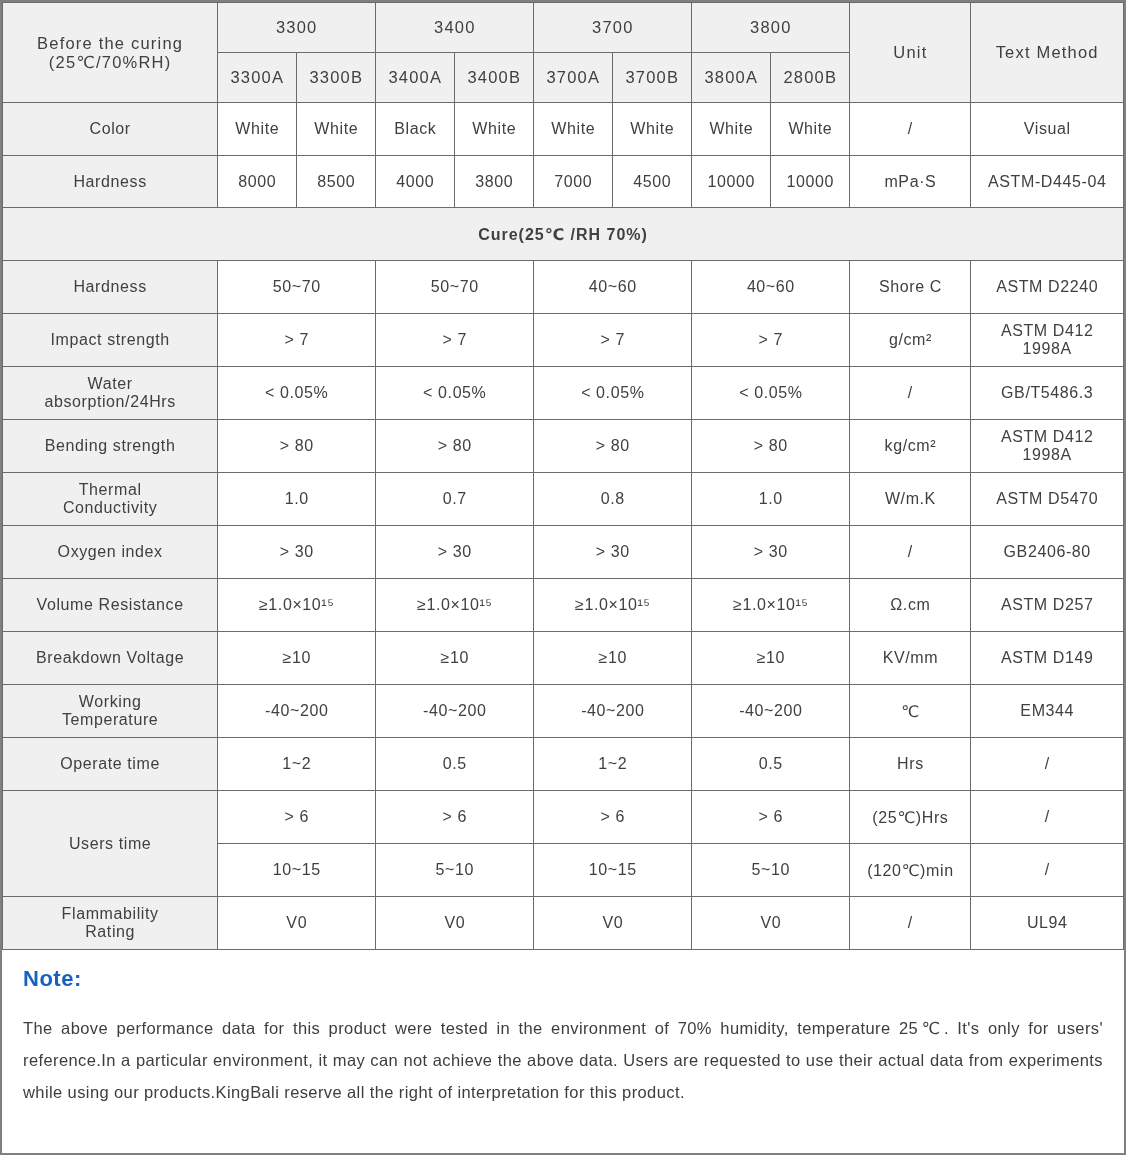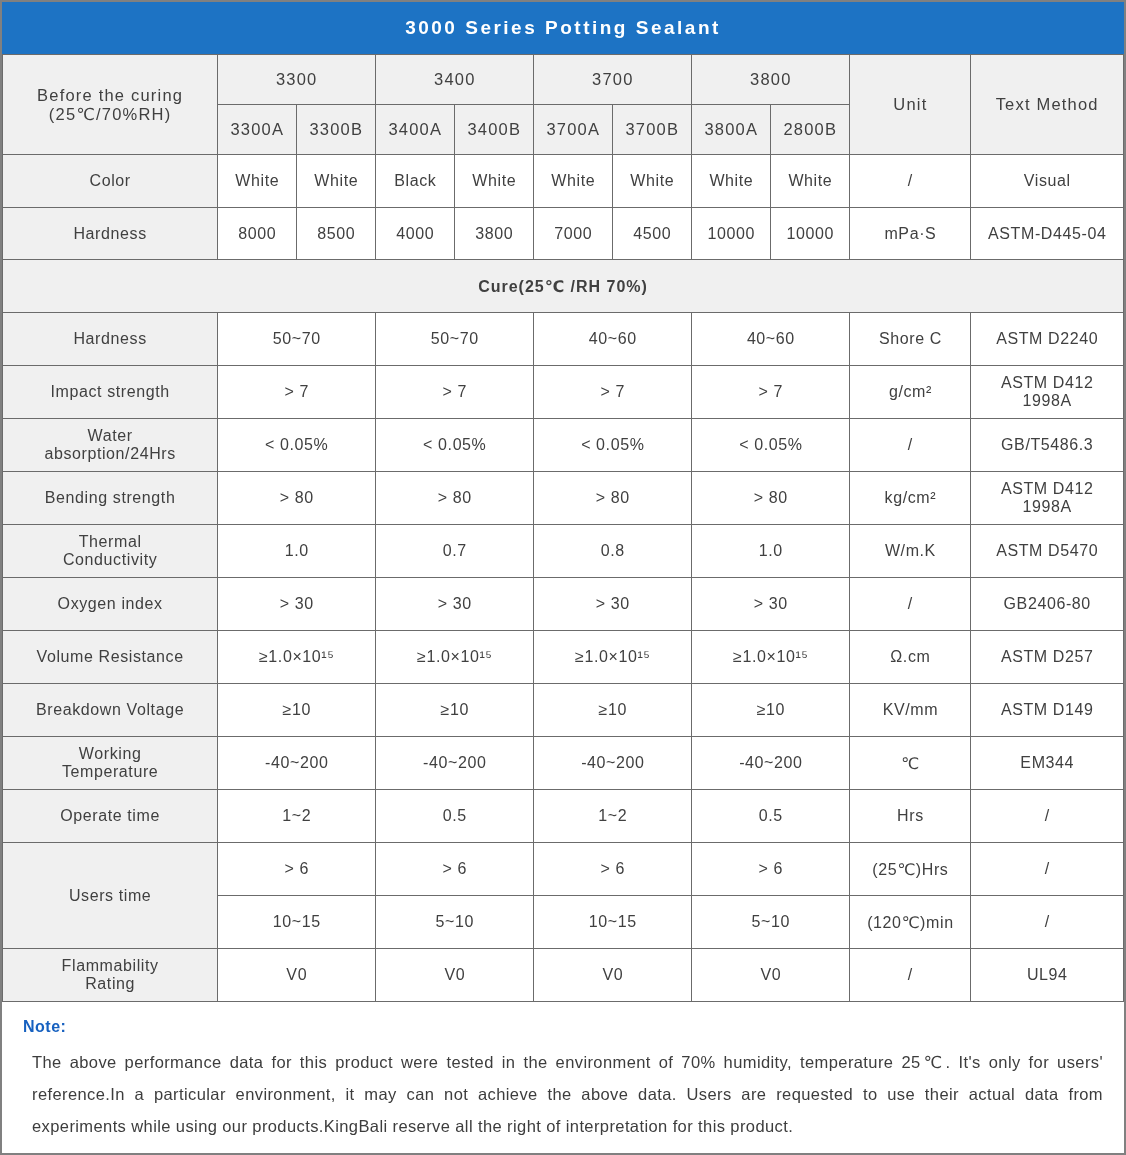--- a/index.html
+++ b/index.html
@@ -46,40 +46,38 @@
   tr.r-h2 { height: 50px; padding-left: 12px; }
   tr.r-std { height: 53px; }
   tr.r-adh { height: 52px; }
   .note {
     flex: 1 1 auto;
     padding: 16px 21px 10px 21px;
     background: #ffffff;
   }
   .note-heading {
     color: #1761c0;
-    font-size: 16px;
+    font-size: 22px;
     font-weight: bold;
     letter-spacing: 0.5px;
-    margin-bottom: 10px;
+    margin-bottom: 20px;
   }
   .note-body {
     font-size: 16.5px;
     line-height: 1.95;
     letter-spacing: 0.4px;
     color: #3d3d3d;
     text-align: justify;
-    margin-left: 9px;
   }
 </style>
 </head>
 <body>
 
 <div class="sheet">
 
-  <div class="titlebar">3000 Series Potting Sealant</div>
 
   <table class="spec">
     <colgroup>
       <col style="width:19.2%">
       <col style="width:7.05%">
         <col style="width:7.05%">
         <col style="width:7.05%">
         <col style="width:7.05%">
       <col style="width:7.05%">
         <col style="width:7.05%">

